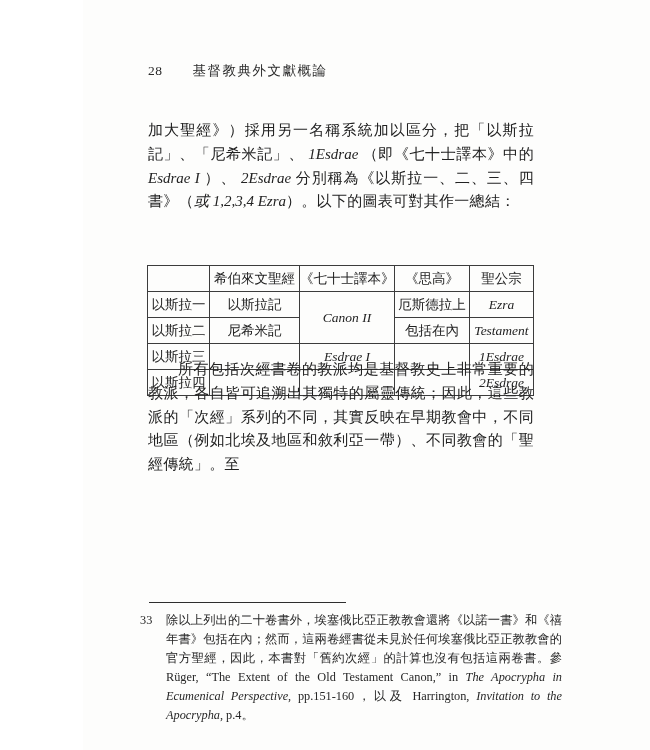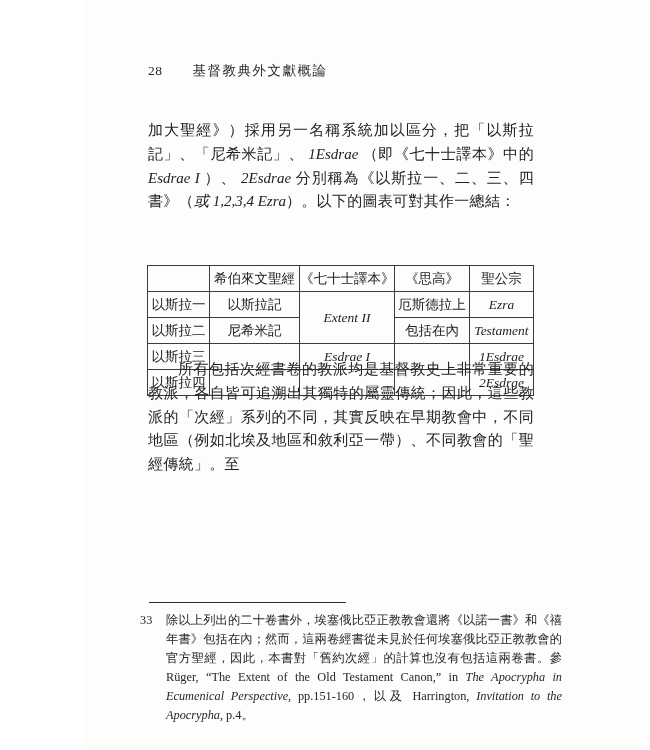--- a/index.html
+++ b/index.html
@@ -69,21 +69,21 @@
           <th>希伯來文聖經</th>
           <th>《七十士譯本》</th>
           <th>《思高》</th>
           <th>聖公宗</th>
         </tr>
       </thead>
     <tbody id="tbl-body">
         <tr>
           <td>以斯拉一</td>
           <td>以斯拉記</td>
-          <td rowspan="2" class="it">Extent II</td>
+          <td rowspan="2" class="it">Canon II</td>
           <td>厄斯德拉上</td>
           <td class="it">Ezra</td>
         </tr>
         <tr>
           <td>以斯拉二</td>
           <td>尼希米記</td>
           <td>包括在內</td>
           <td class="it">Testament</td>
         </tr>
         <tr>

